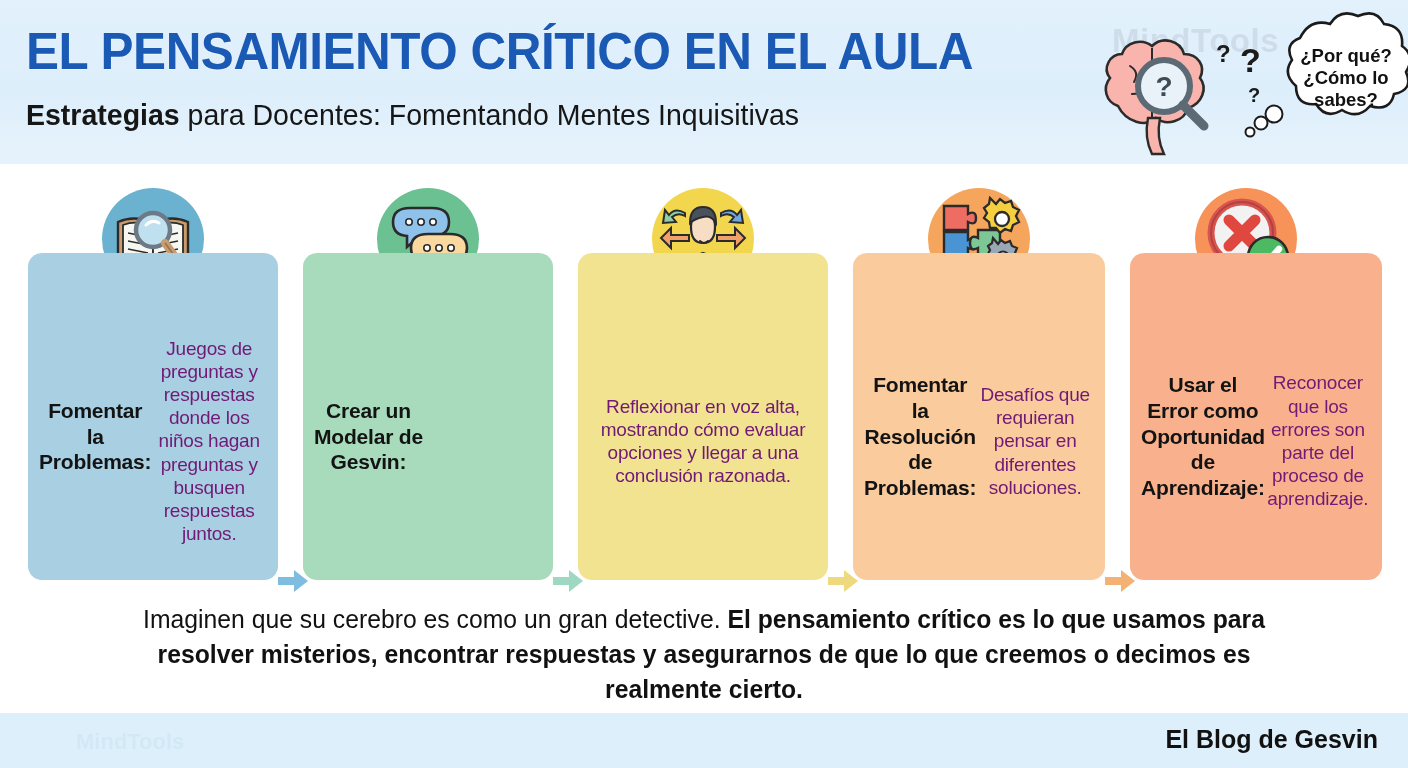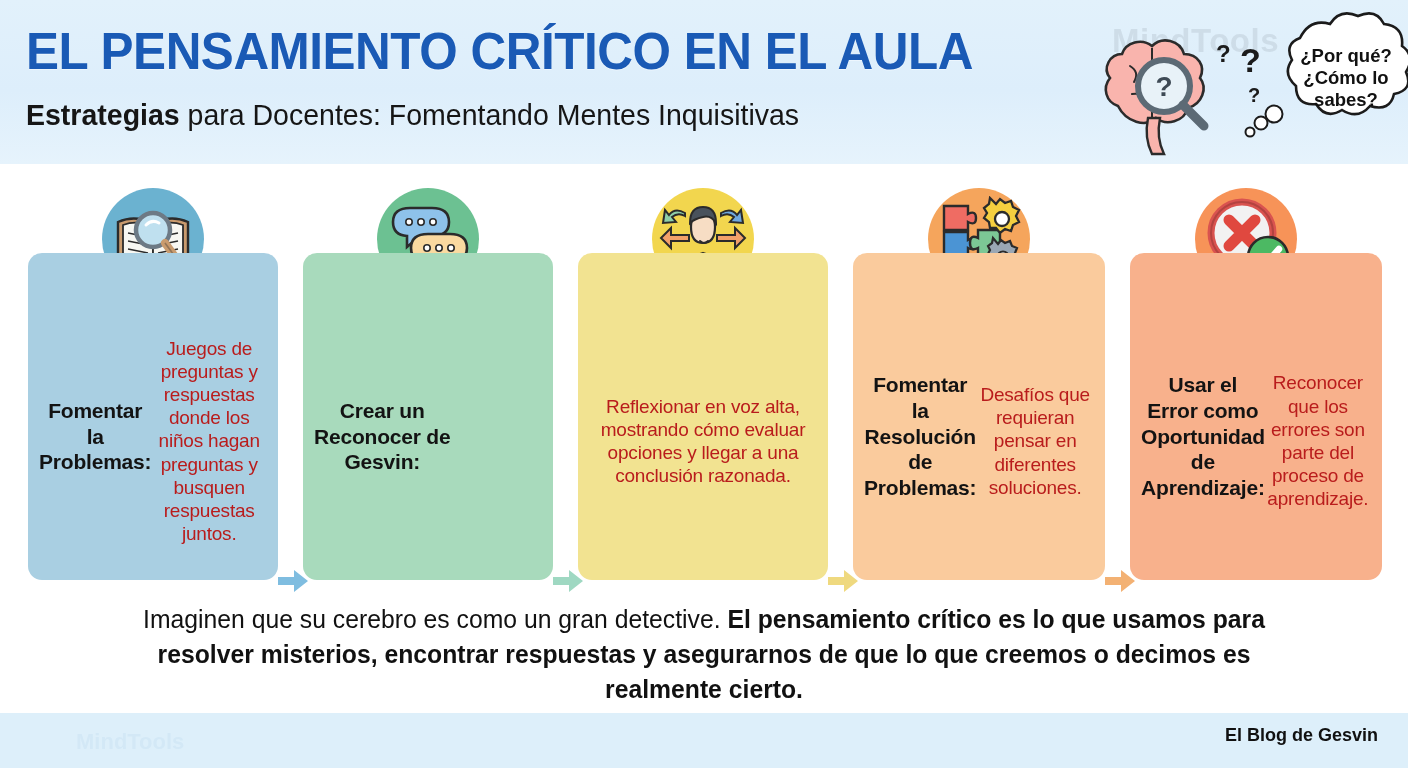--- a/index.html
+++ b/index.html
@@ -48,41 +48,41 @@
   .card-box {
     position: absolute; left: 0; top: 89px; width: 250px; height: 327px;
     border-radius: 14px; padding: 52px 11px 12px;
     display: flex; flex-direction: row; align-items: center;
   }
   .card-title {
     font-size: 21px; font-weight: 700; color: #131313;
     text-align: center; line-height: 1.22; letter-spacing: -0.2px;
   }
   .card-body {
-    margin-top: 9px; font-size: 19px; color: #b91c1c;
+    margin-top: 9px; font-size: 19px; color: #701a75;
     text-align: center; line-height: 1.22; letter-spacing: -0.2px;
   }
   .arrow { position: absolute; top: 404px; width: 30px; height: 26px; }
 
   
   .summary {
     position: absolute; left: 104px; top: 602px; width: 1200px;
     text-align: center; font-size: 25.5px; color: #111111; line-height: 1.38;
     transform: scaleX(0.97); transform-origin: center top;
   }
   .summary b { font-weight: 700; }
 
   
   .footer {
     position: absolute; left: 0; top: 713px; width: 1408px; height: 55px;
     background: #ddeffa;
   }
   .footer-text {
     position: absolute; right: 30px; top: 12px;
-    font-size: 18px; font-weight: 700; color: #111111; white-space: nowrap;
+    font-size: 25px; font-weight: 700; color: #111111; white-space: nowrap;
   }
   .footer-wm {
     position: absolute; left: 76px; top: 16px;
     font-size: 22px; font-weight: 700; color: #cfe6f5; opacity: .7; white-space: nowrap;
   }
 </style>
 </head>
 <body>
 
 <div id="page">
@@ -172,21 +172,21 @@
           <circle cx="36" cy="26" r="3.2" fill="#fff" stroke="#2b2b2b" stroke-width="1.6"></circle>
           <circle cx="48" cy="26" r="3.2" fill="#fff" stroke="#2b2b2b" stroke-width="1.6"></circle>
           <path d="M26 52 q0 -14 17 -14 h22 q17 0 17 14 q0 14 -17 14 h-14 l-12 12 v-12 q-13 -1 -13 -14 Z" fill="#fad9a0" stroke="#2b2b2b" stroke-width="2.6"></path>
           <circle cx="42" cy="52" r="3.2" fill="#fff" stroke="#2b2b2b" stroke-width="1.6"></circle>
           <circle cx="54" cy="52" r="3.2" fill="#fff" stroke="#2b2b2b" stroke-width="1.6"></circle>
           <circle cx="66" cy="52" r="3.2" fill="#fff" stroke="#2b2b2b" stroke-width="1.6"></circle>
         </svg>
       </div>
       <div class="card-box" style="background: rgb(168, 218, 188);">
         <div class="card-title">
-          <span>Crear un</span><br><span>Reconocer de</span><br><span>Gesvin:</span>
+          <span>Crear un</span><br><span>Modelar de</span><br><span>Gesvin:</span>
         </div>
       </div>
     </div>
 
     <svg class="arrow" style="left:553px;" viewBox="0 0 30 26">
       <path d="M0 9 H16 V2 L30 13 L16 24 V17 H0 Z" fill="#9fd8c2"></path>
     </svg>
 
     <div class="card-slot" style="left:578px;">
       <div class="card-icon-circle" style="background: rgb(242, 214, 78);">

